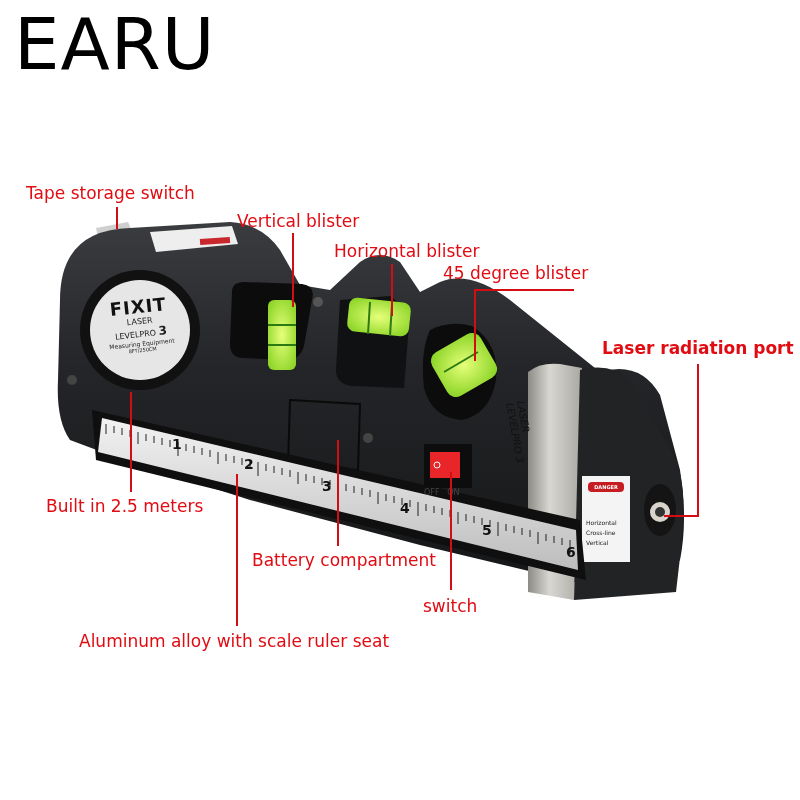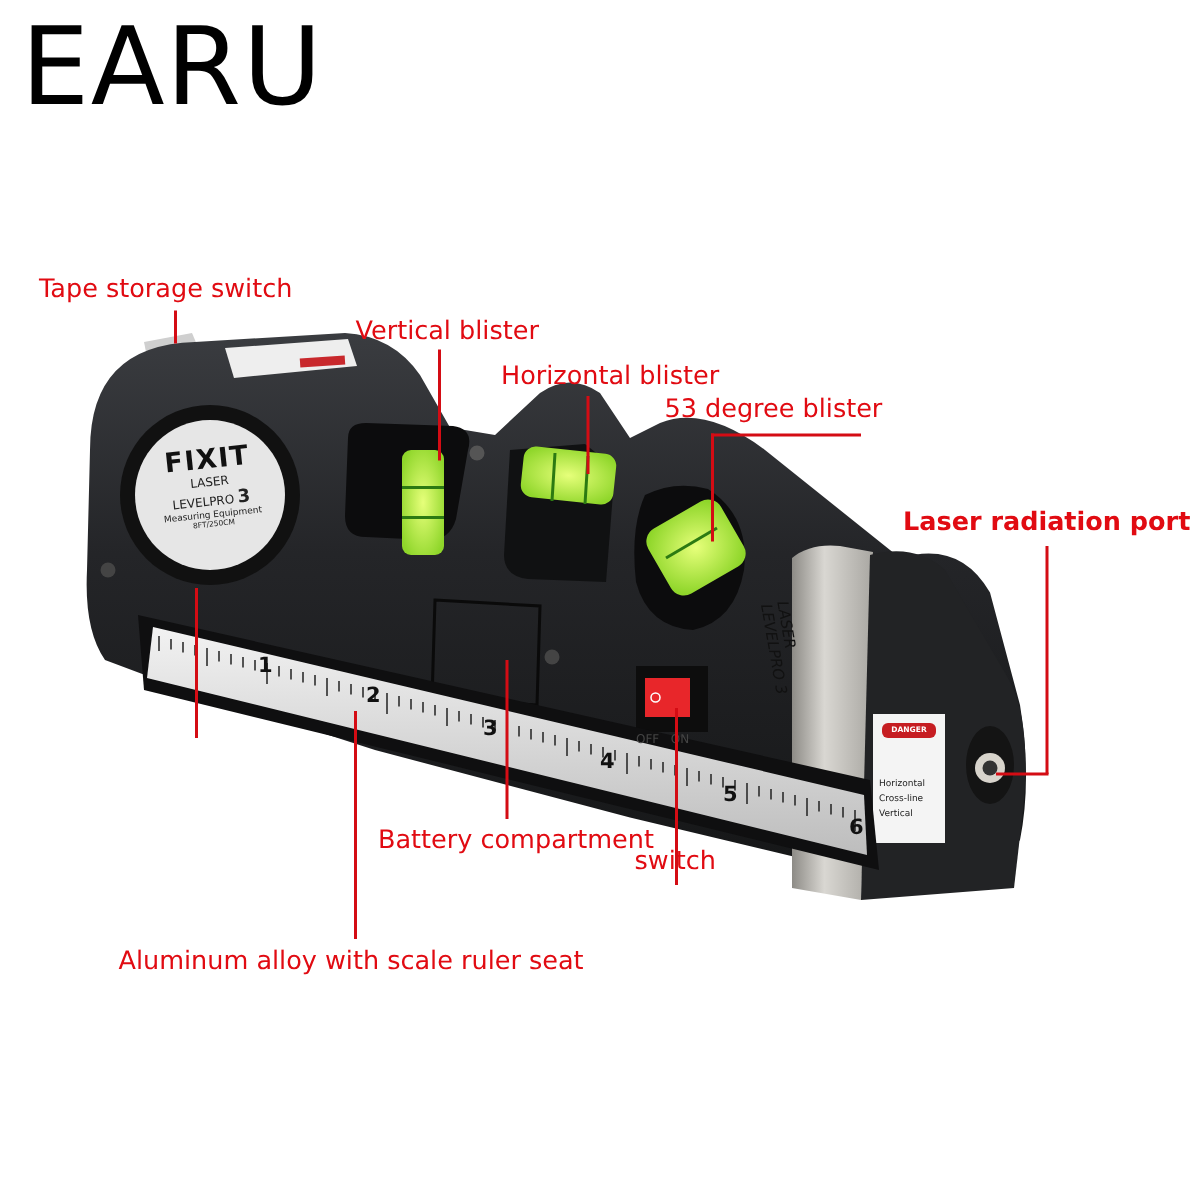--- a/index.html
+++ b/index.html
@@ -126,32 +126,33 @@
 
 <div class="callout" style="left:26px;top:183px;">Tape storage switch</div>
 <div class="lead" style="left:116px;top:207px;width:2px;height:22px;"></div>
 
 <div class="callout" style="left:237px;top:211px;">Vertical blister</div>
 <div class="lead" style="left:292px;top:233px;width:2px;height:74px;"></div>
 
 <div class="callout" style="left:318px;top:241px;margin-left:16px;">Horizontal blister</div>
 <div class="lead" style="left:391px;top:264px;width:2px;height:52px;"></div>
 
-<div class="callout" style="left:443px;top:263px;">53 degree blister</div>
+<div class="callout" style="left:443px;top:263px;">45 degree blister</div>
 <div class="lead" style="left:474px;top:289px;width:100px;height:2px;"></div>
 <div class="lead" style="left:474px;top:289px;width:2px;height:72px;"></div>
 
 <div class="callout" style="left:602px;top:338px;font-weight:bold;">Laser radiation port</div>
 <div class="lead" style="left:697px;top:364px;width:2px;height:152px;"></div>
 <div class="lead" style="left:664px;top:515px;width:35px;height:2px;"></div>
 
 <div class="callout center" style="left:46px;top:496px;width:150px;">
+  <div>Built in 2.5 meters</div>
 </div>
 <div class="lead" style="left:130px;top:392px;width:2px;height:100px;"></div>
 
 <div class="callout" style="left:252px;top:550px;">Battery compartment</div>
 <div class="lead" style="left:337px;top:440px;width:2px;height:106px;"></div>
 
-<div class="callout" style="left:423px;top:564px;">switch</div>
+<div class="callout" style="left:423px;top:596px;">switch</div>
 <div class="lead" style="left:450px;top:472px;width:2px;height:118px;"></div>
 
 <div class="callout" style="left:79px;top:631px;">Aluminum alloy with scale ruler seat</div>
 <div class="lead" style="left:236px;top:474px;width:2px;height:152px;"></div>
 
 </body></html>

